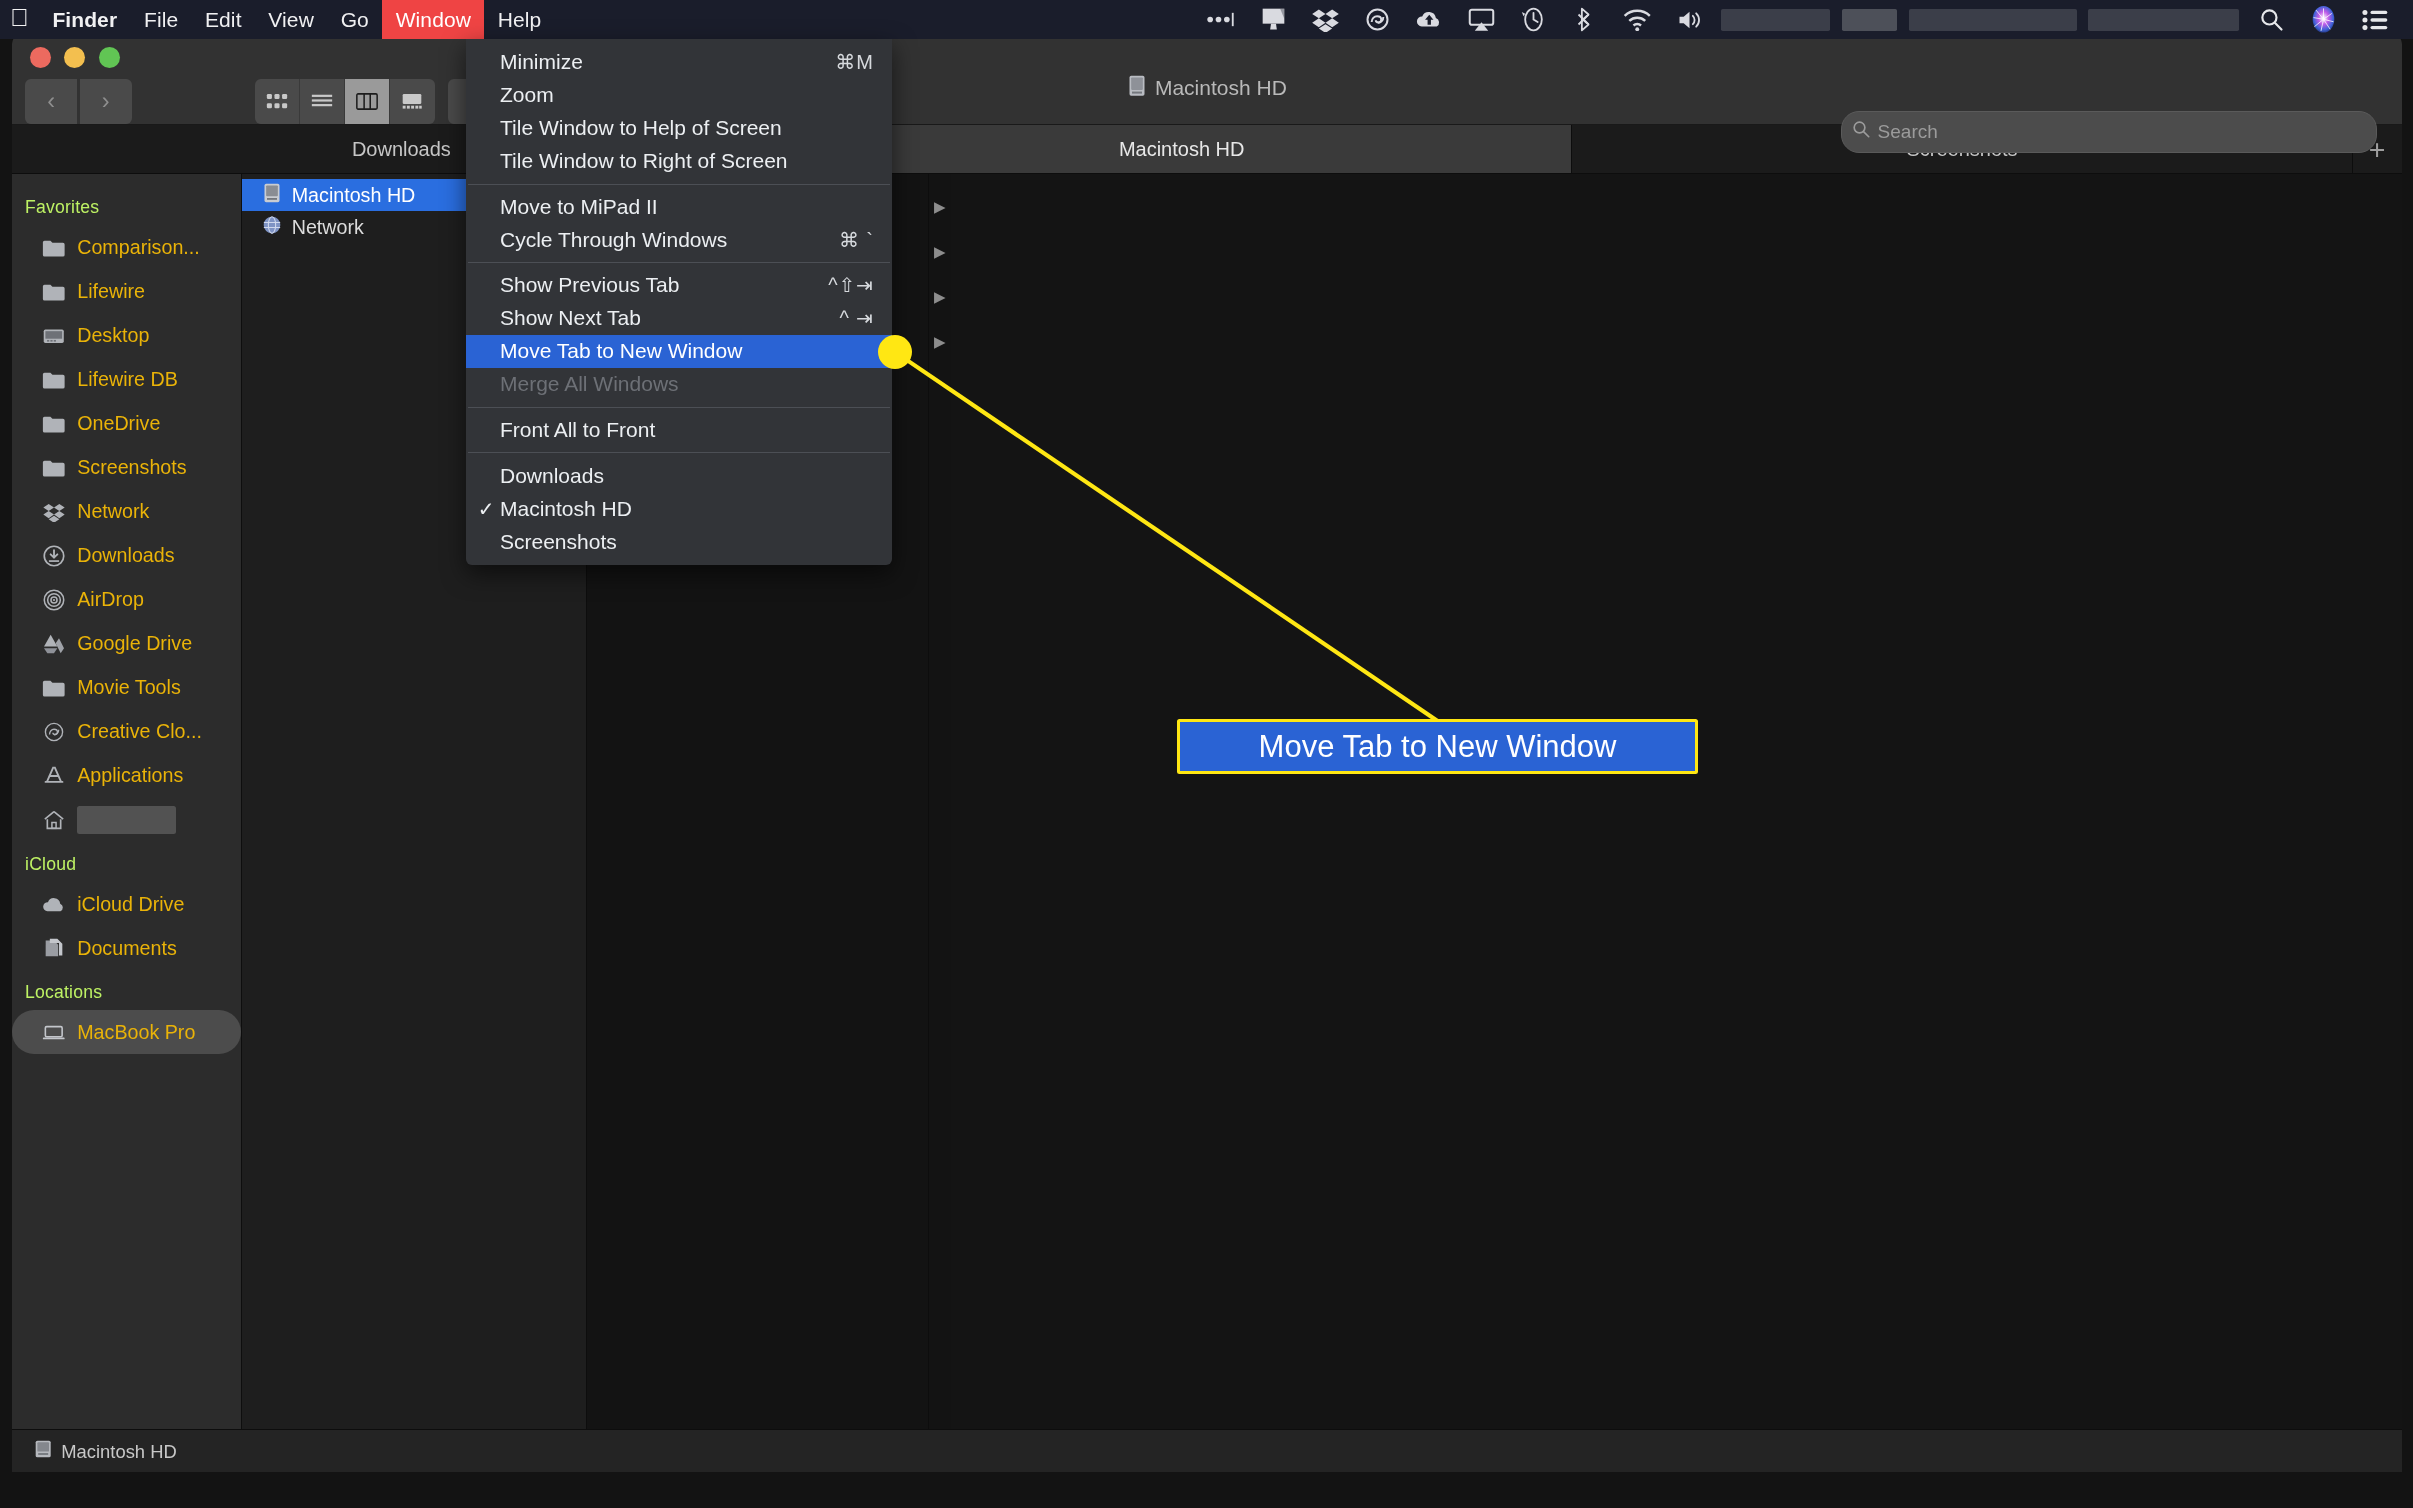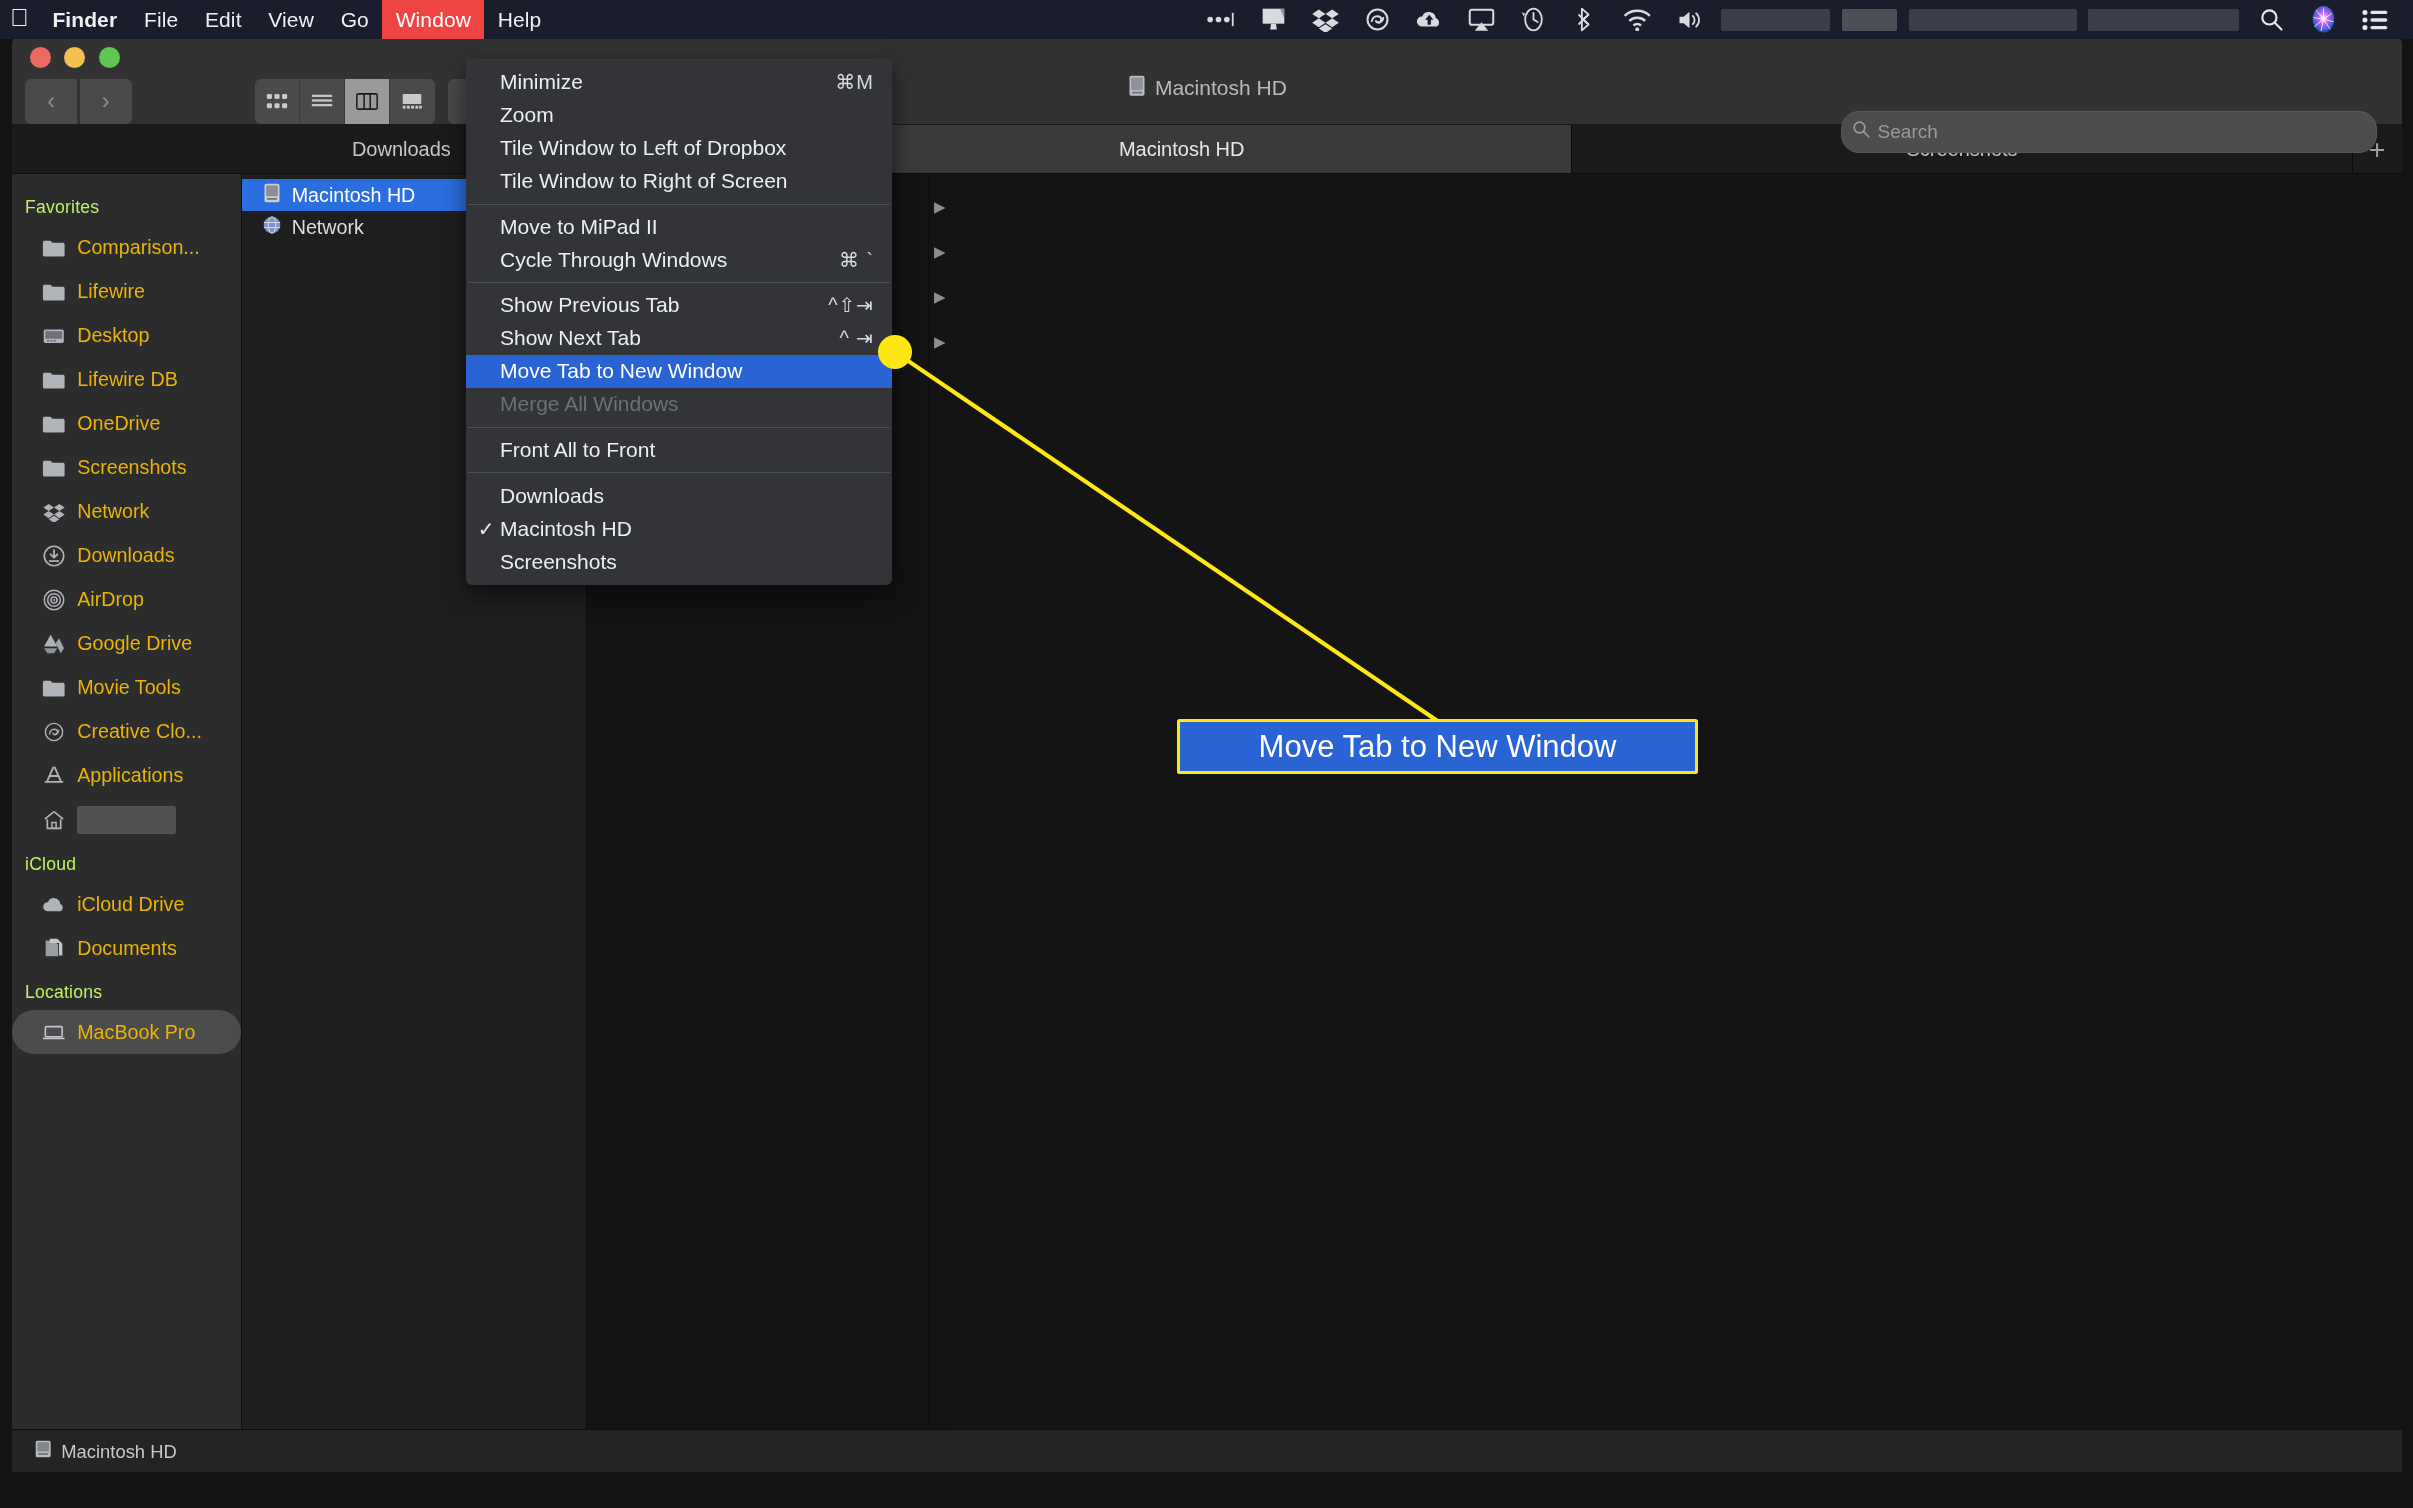--- a/index.html
+++ b/index.html
@@ -129,21 +129,20 @@
     display: flex; align-items: center; gap: 9.2px; padding-left: 22px;
     color: #c8c8c8; font-size: 18.4px;
   }
 
   
   .dropdown {
     position: absolute; left: 466px; top: 39px; width: 426px;
     background: #323438; border-radius: 0 0 5.9px 5.9px;
     padding: 6.7px 0 6.7px 0; z-index: 80;
     box-shadow: 0 8.4px 23.5px rgba(0,0,0,.55);
-    margin-top: 20px;
   }
   .dd-item {
     display: flex; align-items: center; height: 33px; padding: 0 18.4px 0 34px;
     color: #eceff2; font-size: 21px; white-space: nowrap;
   }
   .dd-item.hl { background: #2a63d4; color: #ffffff; }
   .dd-item.disabled { color: #6d7076; }
   .dd-label { flex: 1; }
   .dd-key { color: #d6d9dd; font-size: 20px; margin-left: 17px; letter-spacing: 0.8px; }
   .dd-item.hl .dd-key { color: #fff; }
@@ -597,21 +596,21 @@
 
     <div class="dd-item">
       <span class="dd-label">Minimize</span>
       <span class="dd-key">⌘M</span>
     </div>
     <div class="dd-item">
       <span class="dd-label">Zoom</span>
       <span class="dd-key"></span>
     </div>
     <div class="dd-item">
-      <span class="dd-label">Tile Window to Left of Dropbox</span>
+      <span class="dd-label">Tile Window to Help of Screen</span>
       <span class="dd-key"></span>
     </div>
     <div class="dd-item">
       <span class="dd-label">Tile Window to Right of Screen</span>
       <span class="dd-key"></span>
     </div>
 
     <div class="dd-sep"></div>
 
     <div class="dd-item">

